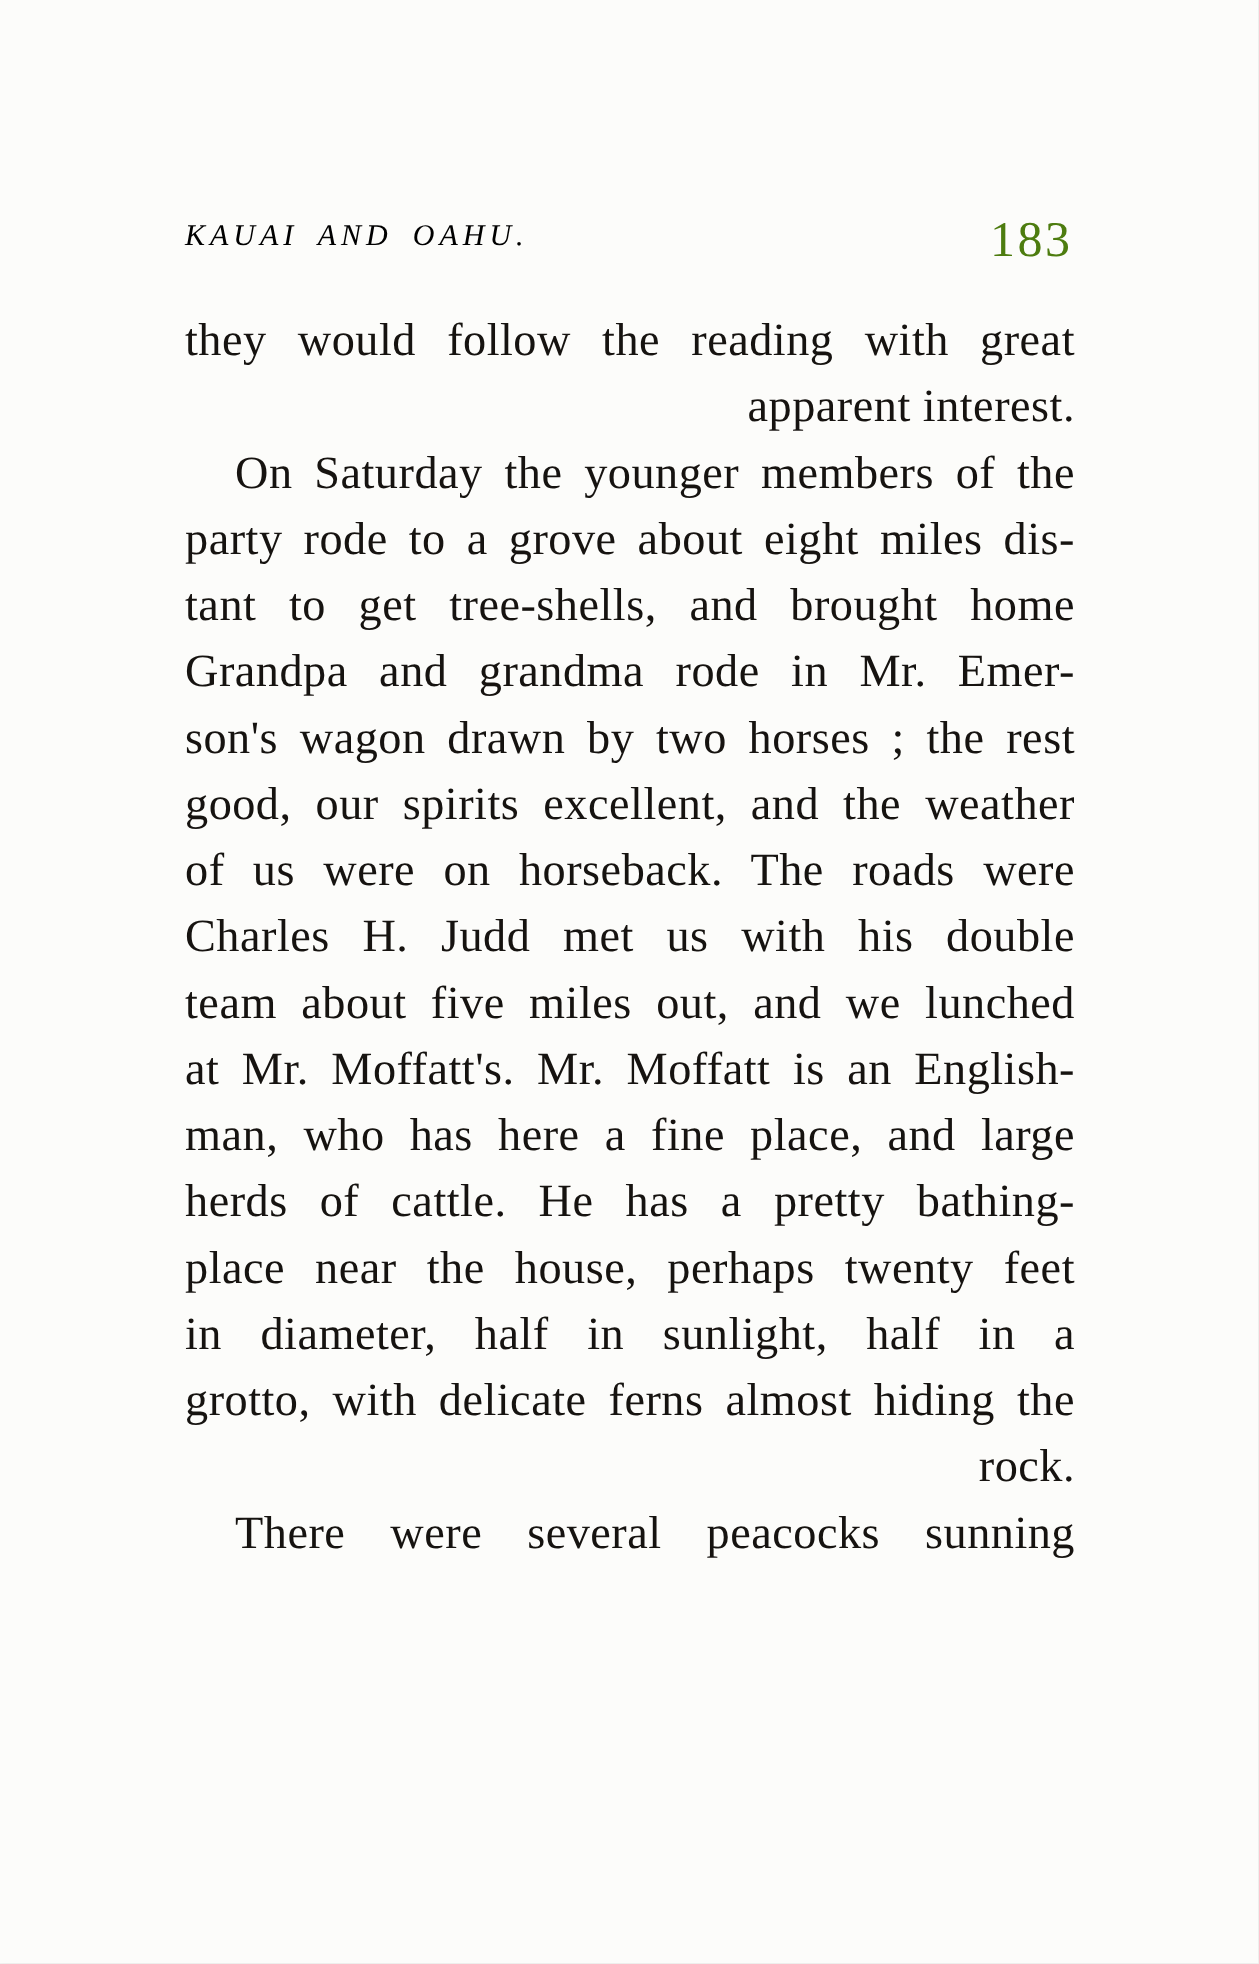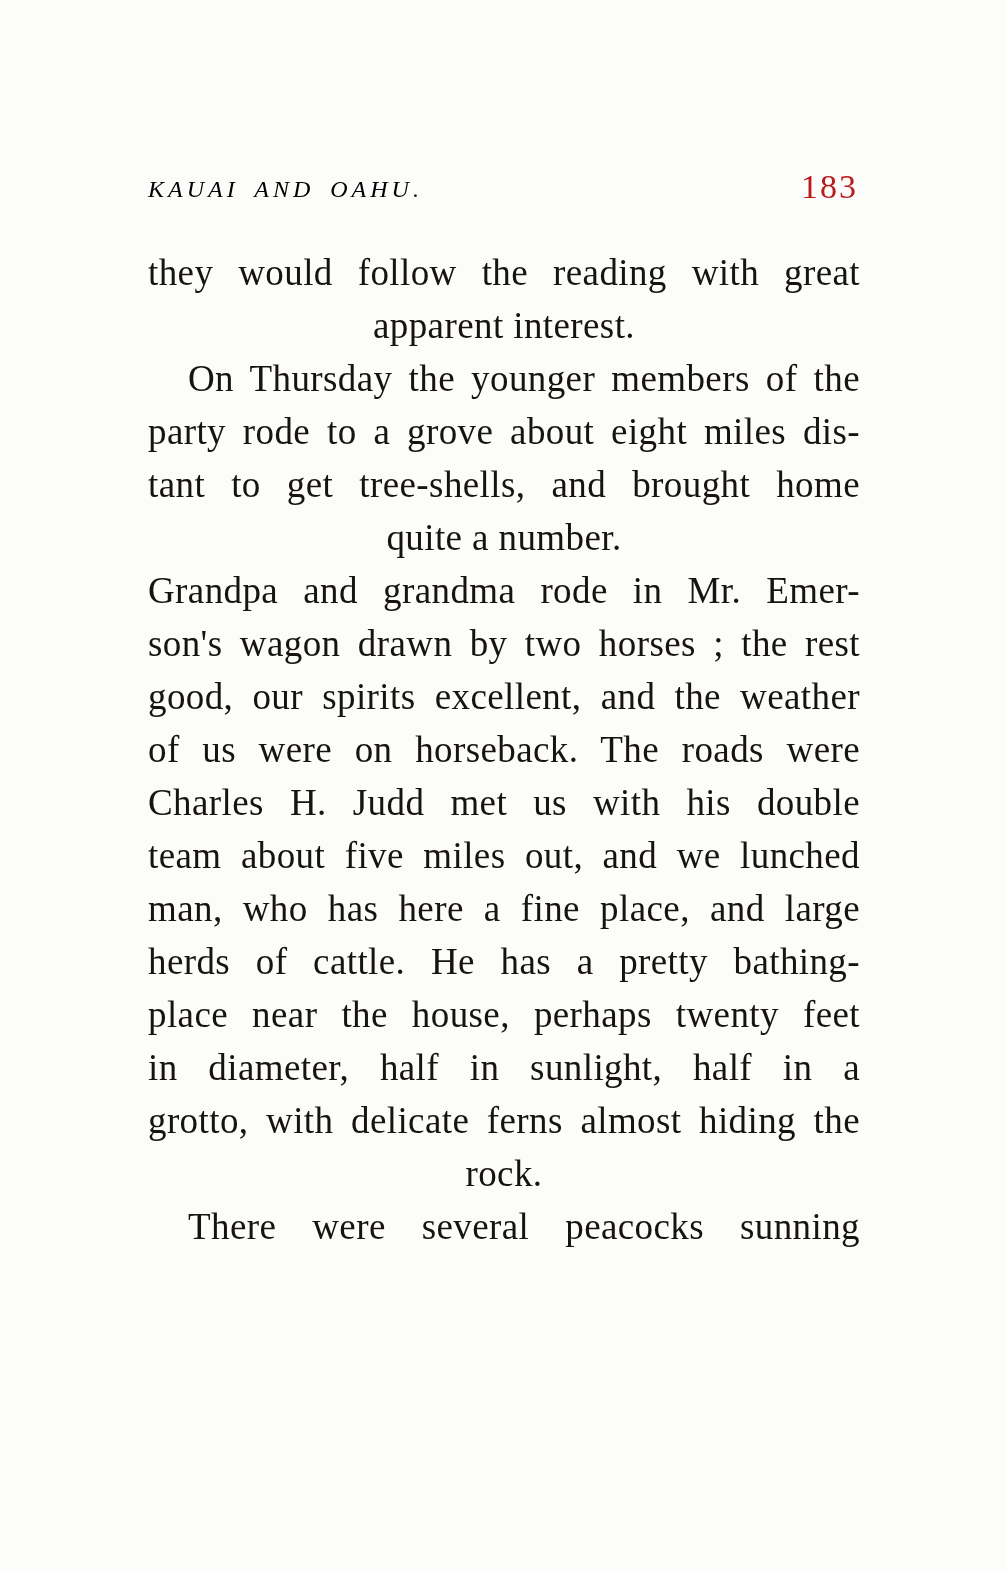--- a/index.html
+++ b/index.html
@@ -38,33 +38,33 @@
     font-size: 24px;
     letter-spacing: 4px;
     word-spacing: 6px;
     top: 8px;
     color: #000000;
   }
   .page-number {
     position: absolute;
     right: 2px;
     top: 0;
-    font-size: 34px;
+    font-size: 40px;
     letter-spacing: 2px;
-    color: #b91c1c;
+    color: #4d7c0f;
   }
   .page-body {
     font-size: 37px;
     line-height: 53px;
     letter-spacing: 0.4px;
   }
   .paragraph { margin: 0; }
   .line {
     white-space: normal;
-    text-align: center;
+    text-align: right;
   }
   .line.just {
     text-align: justify;
     text-align-last: justify;
   }
   .line.indent {
     text-indent: 40px;
   }
 </style>
 </head>
@@ -75,32 +75,32 @@
     <div class="running-header">
       <div class="header-title">KAUAI AND OAHU.</div>
       <div class="page-number">183</div>
     </div>
     <div class="page-body">
         <div class="paragraph">
           <div class="line just">they would follow the reading with great</div>
           <div class="line">apparent interest.</div>
         </div>
         <div class="paragraph">
-          <div class="line just indent">On Thursday the younger members of the</div>
+          <div class="line just indent">On Saturday the younger members of the</div>
           <div class="line just">party rode to a grove about eight miles dis-</div>
           <div class="line just">tant to get tree-shells, and brought home</div>
-          <div class="line">quite a number.</div>
         </div>
         <div class="paragraph">
           <div class="line just">Grandpa and grandma rode in Mr. Emer-</div>
           <div class="line just">son's wagon drawn by two horses ; the rest</div>
           <div class="line just">good, our spirits excellent, and the weather</div>
           <div class="line just">of us were on horseback.  The roads were</div>
           <div class="line just">Charles H. Judd met us with his double</div>
           <div class="line just">team about five miles out, and we lunched</div>
+          <div class="line just">at Mr. Moffatt's.   Mr. Moffatt is an English-</div>
           <div class="line just">man, who has here a fine place, and large</div>
           <div class="line just">herds of cattle.   He has a pretty bathing-</div>
           <div class="line just">place near the house, perhaps twenty feet</div>
           <div class="line just">in diameter, half in sunlight, half in a</div>
           <div class="line just">grotto, with delicate ferns almost hiding the</div>
           <div class="line">rock.</div>
         </div>
         <div class="paragraph">
           <div class="line just indent">There were several peacocks sunning</div>
         </div>

